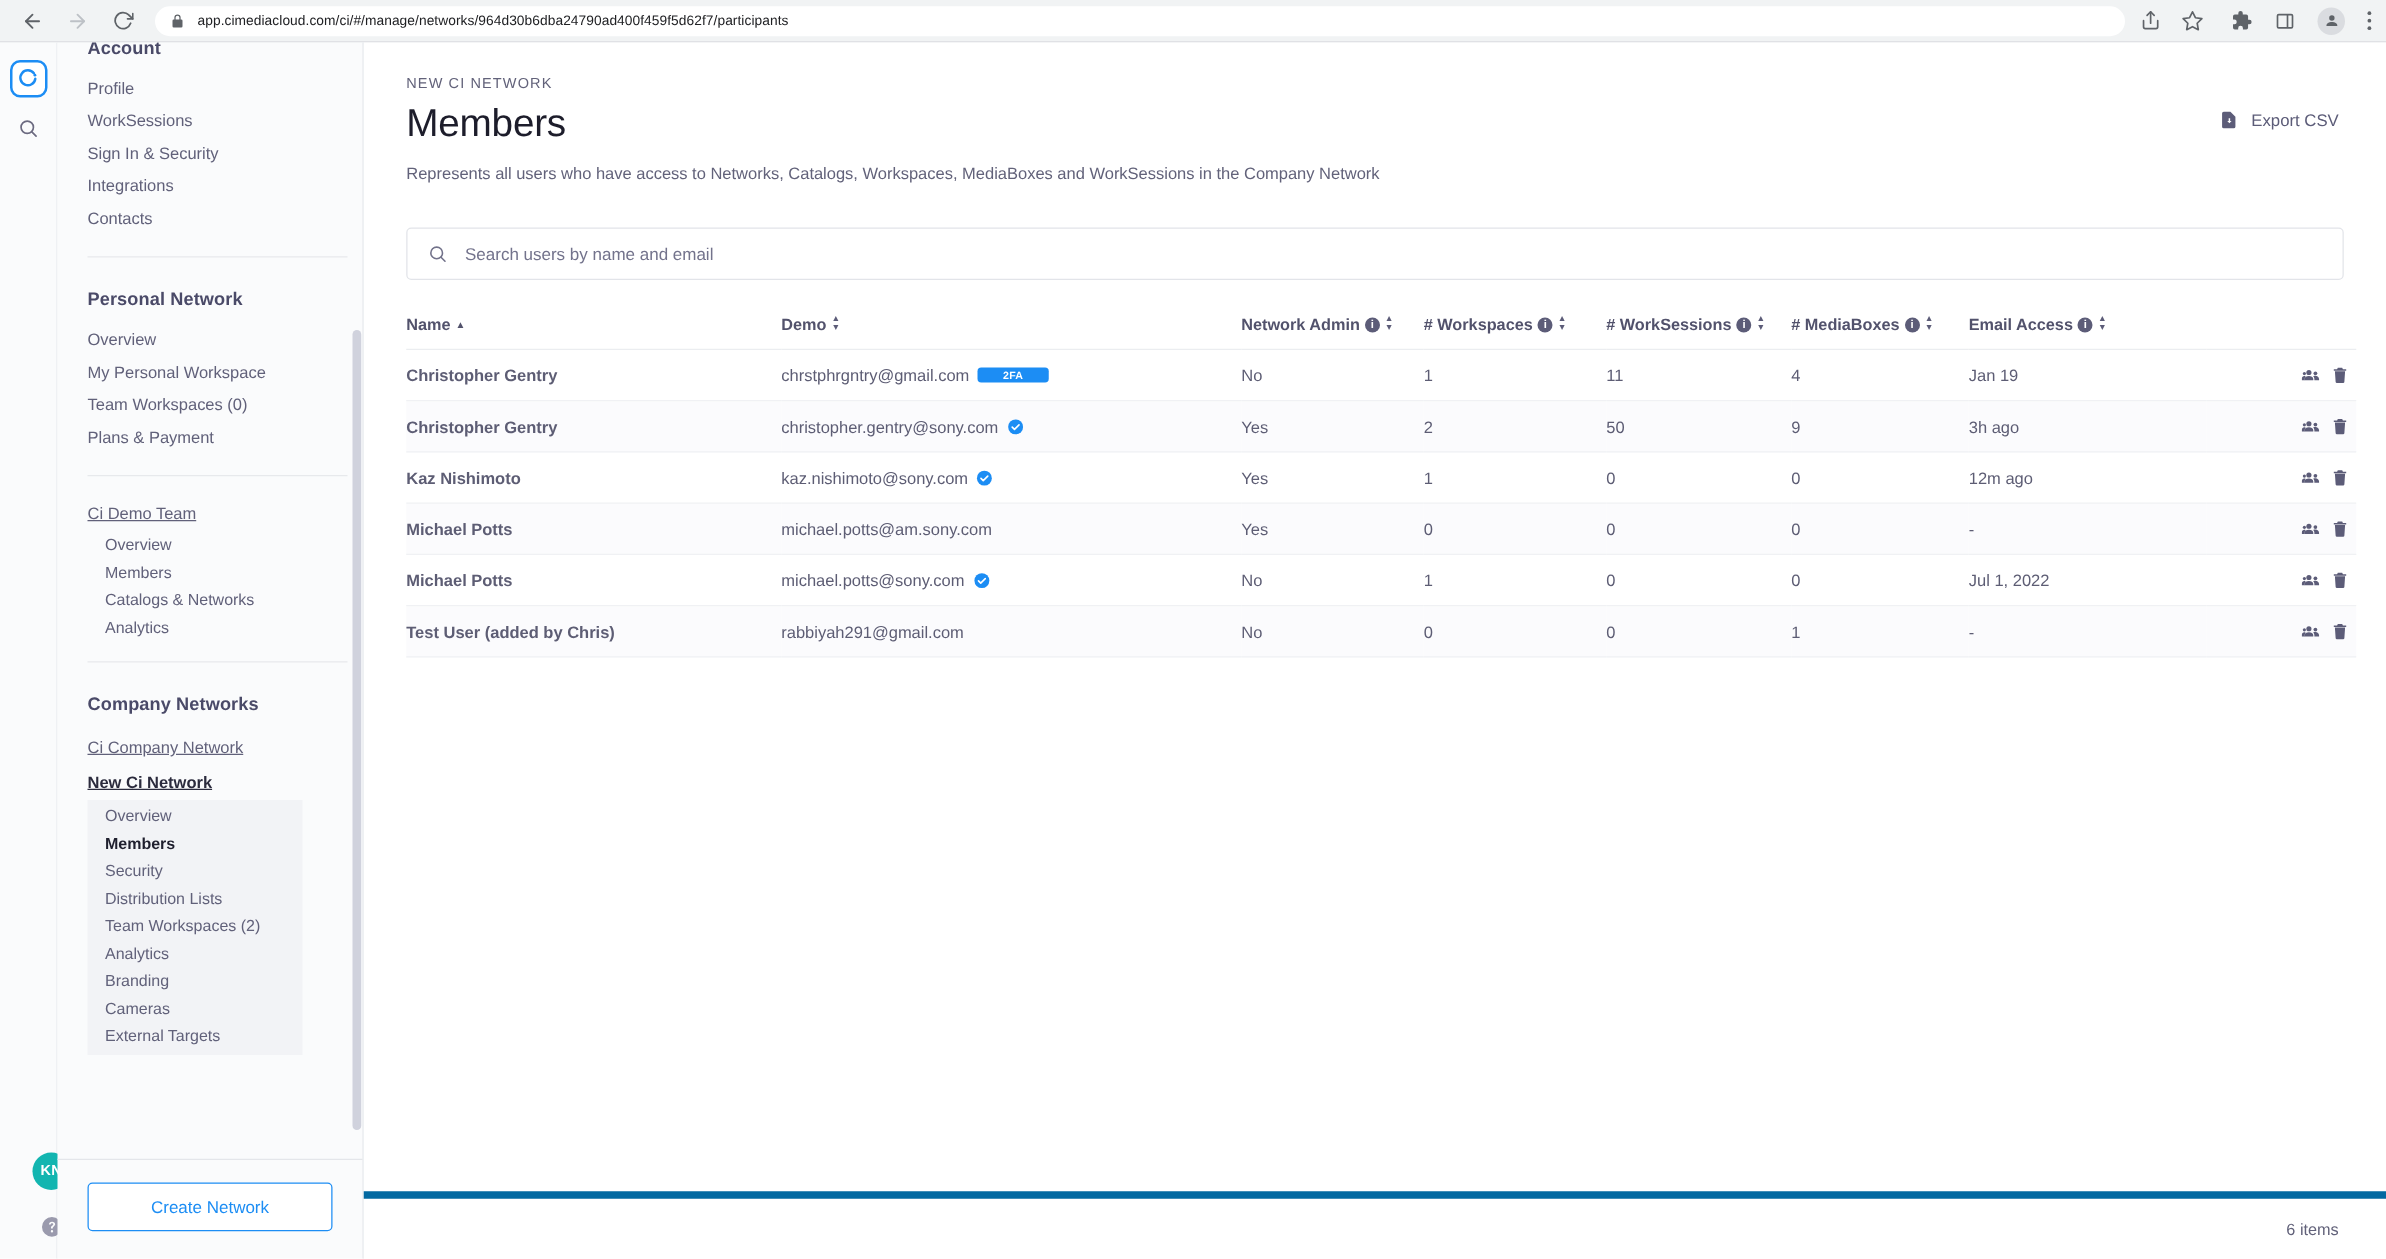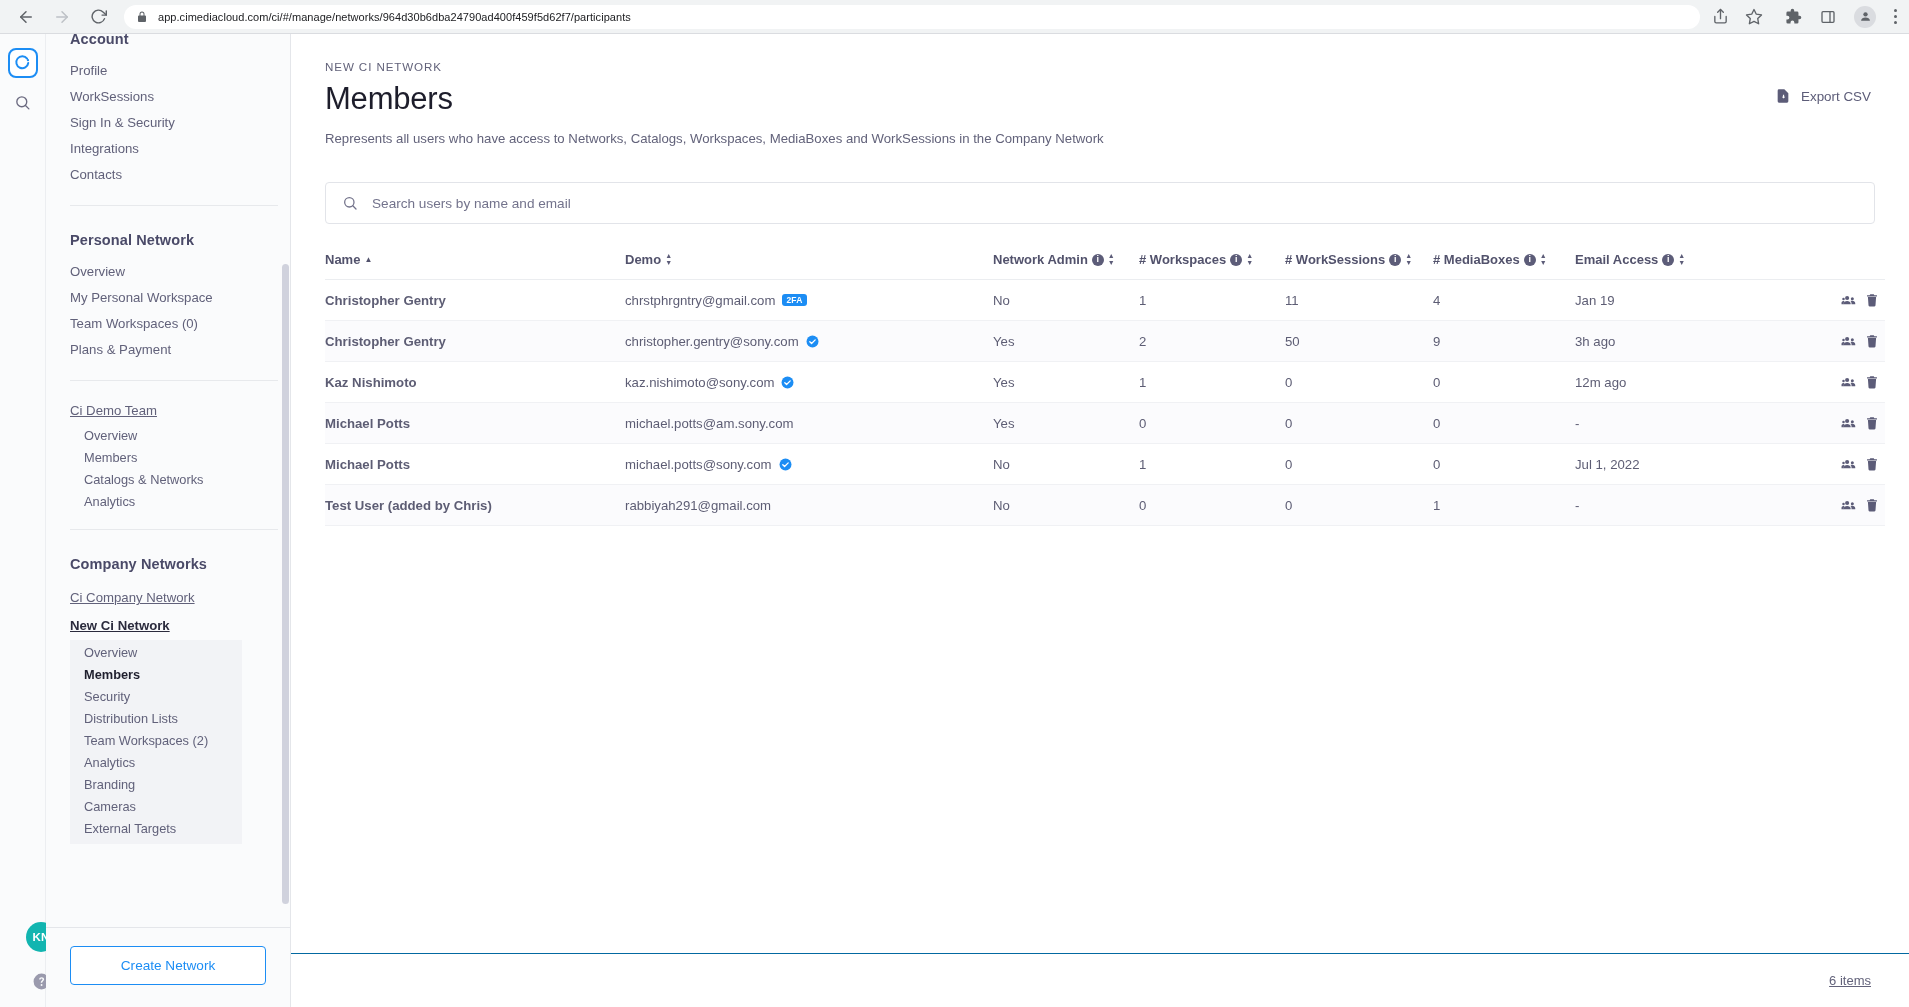--- a/index.html
+++ b/index.html
@@ -279,50 +279,49 @@
   }
   tbody tr:nth-child(even) { background: #fbfbfd; }
   td.name { color: #4a4a63; font-weight: bold; font-size: 13.2px; }
   .email-cell { display: flex; align-items: center; gap: 7px; }
   .badge-2fa {
     background: #1c8df4;
     color: #ffffff;
     font-size: 8.5px;
     font-weight: bold;
     border-radius: 3px;
-    padding: 2px 4px;
+    padding: 2px 20px;
     letter-spacing: 0.2px;
     line-height: 1;
   }
   .verified { width: 13px; height: 13px; display:flex; flex:0 0 auto; }
   .actions { display: flex; align-items: center; justify-content: flex-end; gap: 8px; padding-right: 6px; }
   .actions .ic { color: #5c5c78; display:flex; cursor:pointer; }
 
   
   col.c-name { width: 300px; }
   col.c-email { width: 368px; }
   col.c-admin { width: 146px; }
   col.c-ws { width: 146px; }
   col.c-wss { width: 148px; }
   col.c-mb { width: 142px; }
   col.c-last { width: 190px; }
   col.c-act { width: 120px; }
 
   
   .main-footer {
     flex: 0 0 auto;
-    border-top: 1px solid #0369a1;
+    border-top: 6px solid #0369a1;
     height: 54px;
     display: flex;
     align-items: center;
     justify-content: flex-end;
     padding-right: 38px;
     font-size: 13px;
     color: #62627a;
-    text-decoration: underline;
   }
 </style>
 </head>
 <body>
 
 <div class="browser-bar">
   <div class="nav-btn">
     <svg width="18" height="18" viewBox="0 0 24 24" fill="none" stroke="currentColor" stroke-width="2" stroke-linecap="round" stroke-linejoin="round">
         <line x1="19" y1="12" x2="5" y2="12"></line>
         <polyline points="12 19 5 12 12 5"></polyline>

